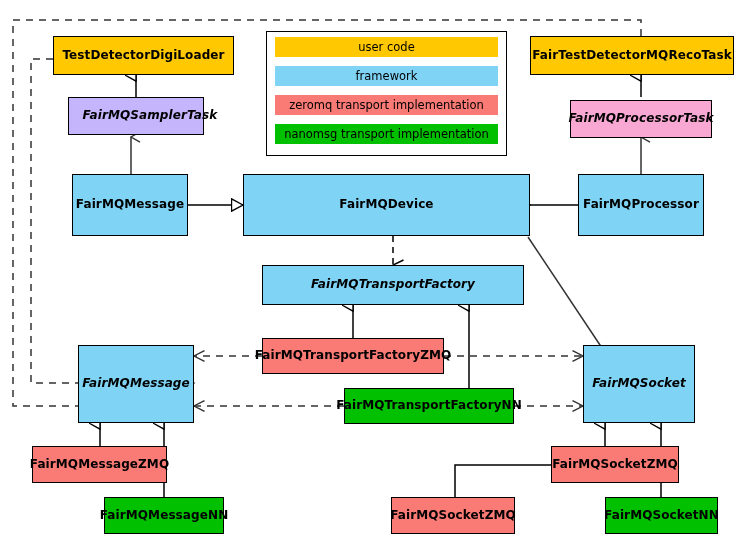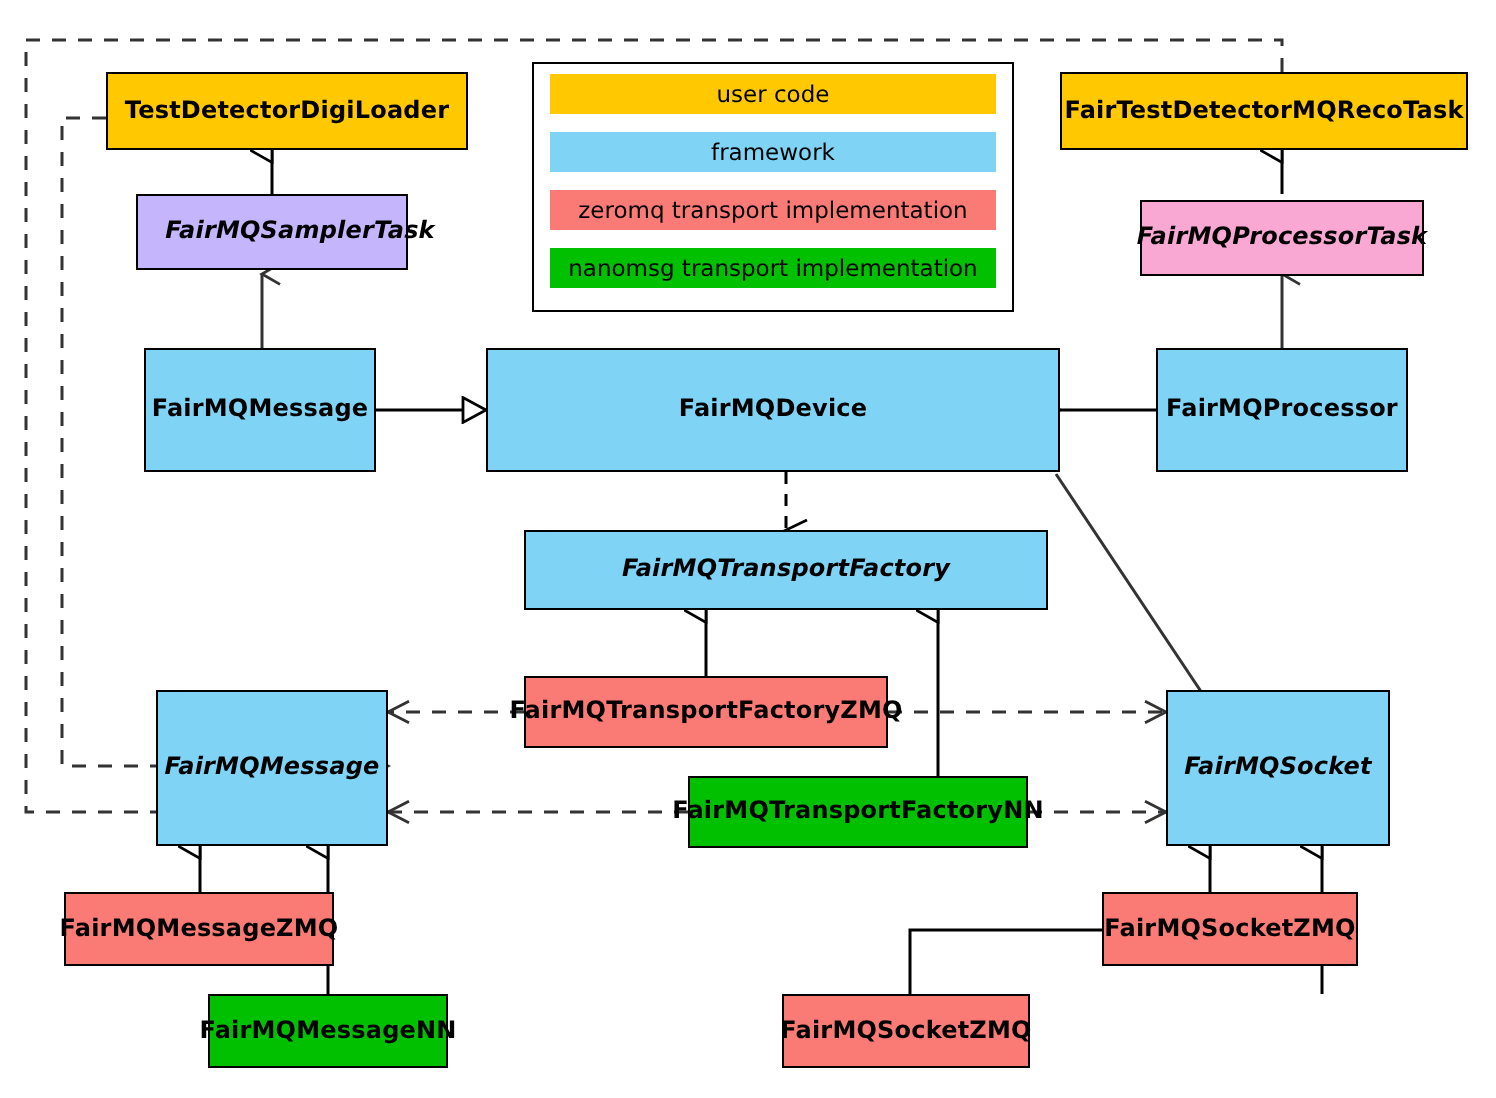--- a/index.html
+++ b/index.html
@@ -210,18 +210,21 @@
   </div>
 
   <div class="node" style="left:104px; top:497px; width:120px; height:37px; background:#00C000;">
     <span>FairMQMessageNN</span>
   </div>
 
   <div class="node" style="left:551px; top:446px; width:128px; height:37px; background:#FA7A75;">
     <span>FairMQSocketZMQ</span>
   </div>
 
+  <div class="node" style="left:605px; top:497px; width:113px; height:37px; background:#00C000;">
+    <span>FairMQSocketNN</span>
+  </div>
 
   <div class="node" style="left:391px; top:497px; width:124px; height:37px; background:#FA7A75;">
     <span>FairMQSocketZMQ</span>
   </div>
 
 </div>
 
 </body></html>

